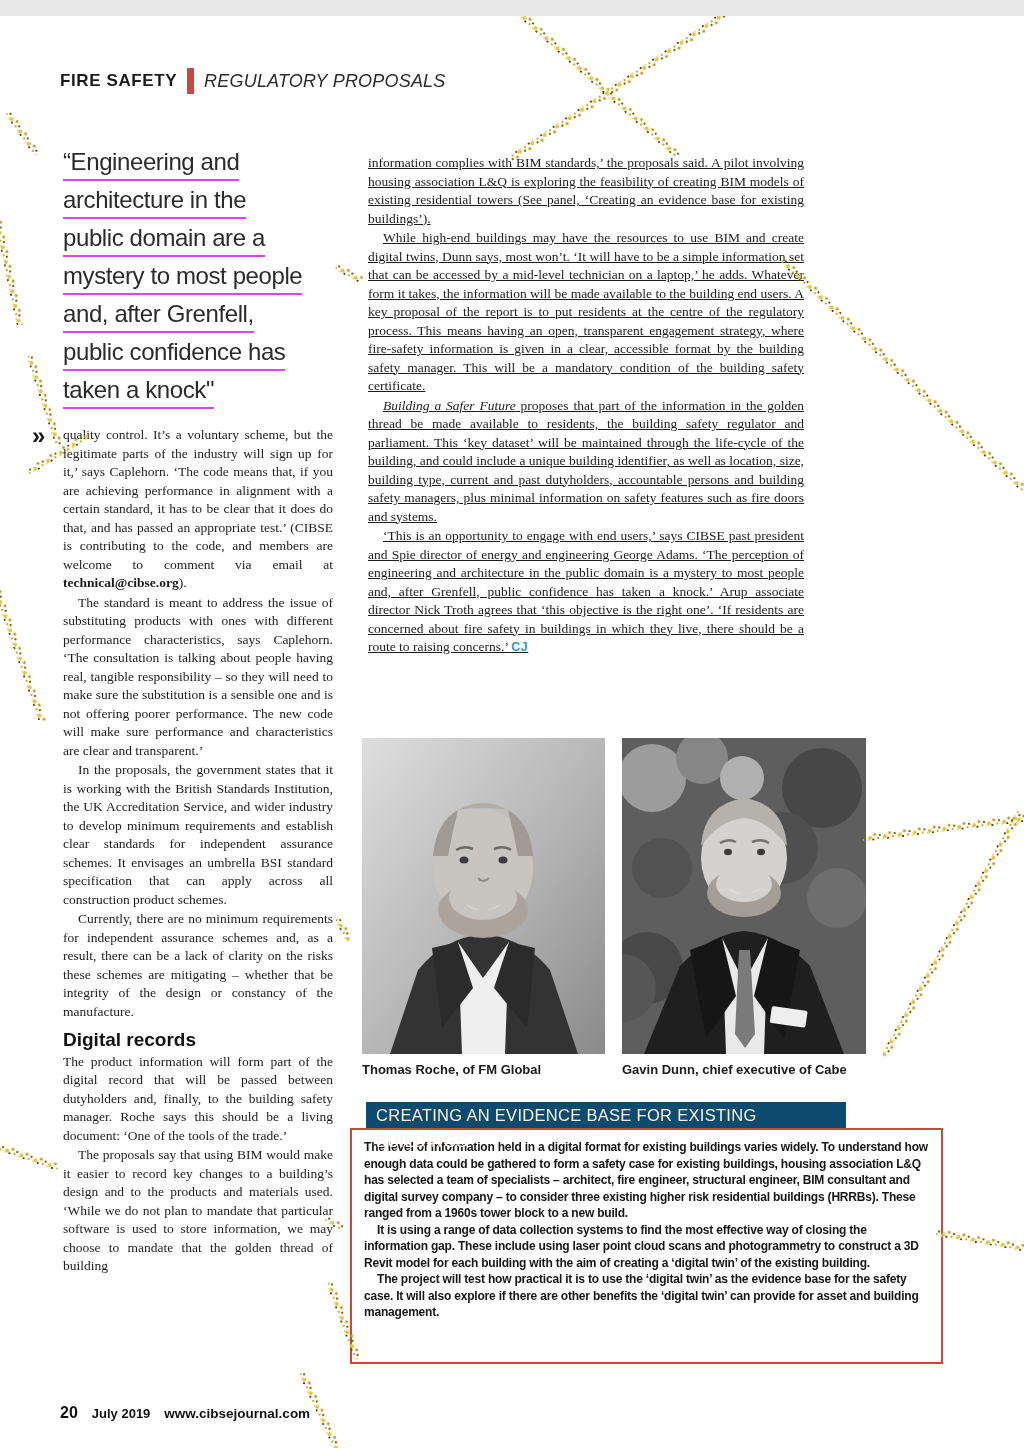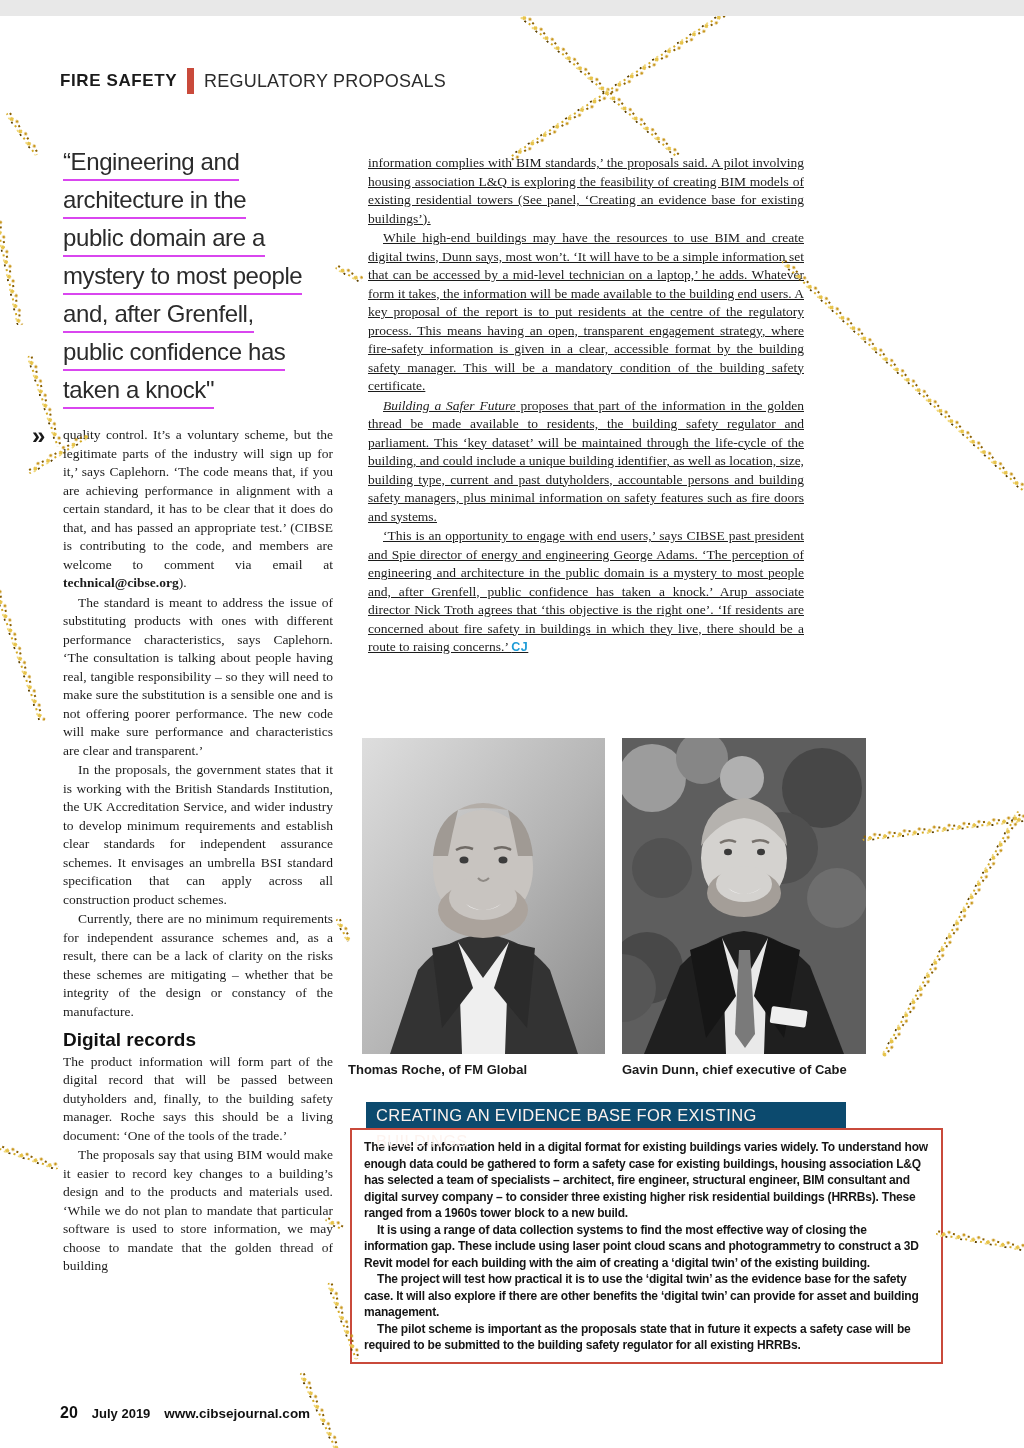--- a/index.html
+++ b/index.html
@@ -3,21 +3,21 @@
 <meta charset="utf-8">
 <style>
   html,body{margin:0;padding:0;}
   body{background:#e8e8e8;font-family:"Liberation Sans",sans-serif;}
   .page{position:relative;width:1024px;height:1448px;background:#ffffff;margin:16px auto;overflow:hidden;}
 
   
   .kicker{position:absolute;left:60px;top:52px;display:flex;align-items:center;gap:10px;}
   .kicker .section{font-weight:bold;font-size:17px;letter-spacing:.6px;color:#1a1a1a;}
   .kicker .bar{width:7px;height:26px;background:#c94a3b;}
-  .kicker .topic{font-size:18px;color:#2b2b2b;letter-spacing:.2px;}
+  .kicker .topic{font-size:18px;color:#2b2b2b;letter-spacing:.2px;font-style:italic;}
 
   
   .pullquote{position:absolute;left:63px;top:134px;width:278px;}
   .pullquote .ln{display:inline-block;font-size:24px;line-height:1;letter-spacing:-0.4px;
     color:#2b2b2b;border-bottom:2px solid #d946ef;padding-bottom:5px;margin-bottom:7px;}
 
   
   .serif{font-family:"Liberation Serif",serif;color:#1c1c1c;text-align:justify;hyphens:auto;}
   .leftcol{position:absolute;left:63px;top:410px;width:270px;font-size:13.5px;line-height:18.5px;}
   .rightcol{position:absolute;left:368px;top:138px;width:436px;font-size:13.5px;line-height:18.5px;text-decoration:underline;}
@@ -30,21 +30,21 @@
 
   .subhead{font-family:"Liberation Sans",sans-serif;font-weight:bold;font-size:19px;color:#111;
     margin:10px 0 3px 0;text-align:left;}
 
   
   .photo{position:absolute;top:722px;width:243px;height:316px;overflow:hidden;}
   .photo svg{display:block;}
   .photo1{left:362px;}
   .photo2{left:622px;width:244px;}
   .caption{position:absolute;top:1046px;font-weight:bold;font-size:13px;color:#1a1a1a;}
-  .cap1{left:348px;}
+  .cap1{left:362px;}
   .cap2{left:622px;}
 
   
   .panel-title{position:absolute;left:366px;top:1086px;width:470px;height:26px;background:#0c4a6e;
     color:#fdf3ef;font-size:16.5px;letter-spacing:.3px;line-height:26px;padding-left:10px;z-index:3;}
   .panel{position:absolute;left:350px;top:1112px;width:593px;height:236px;border:2px solid #c94a3b;
     background:#ffffff;box-sizing:border-box;padding:9px 12px 0 12px;z-index:2;}
   .panel p{margin:0;font-weight:bold;font-size:12px;line-height:16.5px;color:#161616;letter-spacing:-0.2px;}
   .panel p.ind{text-indent:13px;}
 
@@ -165,21 +165,20 @@
   </div>
 
   <div class="caption cap1">Thomas Roche, of FM Global</div>
   <div class="caption cap2">Gavin Dunn, chief executive of Cabe</div>
 
   <div class="panel-title">CREATING AN EVIDENCE BASE FOR EXISTING BUILDINGS</div>
   <div class="panel">
     <p>The level of information held in a digital format for existing buildings varies widely. To understand how enough data could be gathered to form a safety case for existing buildings, housing association L&amp;Q has selected a team of specialists – architect, fire engineer, structural engineer, BIM consultant and digital survey company – to consider three existing higher risk residential buildings (HRRBs). These ranged from a 1960s tower block to a new build.</p>
     <p class="ind">It is using a range of data collection systems to find the most effective way of closing the information gap. These include using laser point cloud scans and photogrammetry to construct a 3D Revit model for each building with the aim of creating a ‘digital twin’ of the existing building.</p>
     <p class="ind">The project will test how practical it is to use the ‘digital twin’ as the evidence base for the safety case. It will also explore if there are other benefits the ‘digital twin’ can provide for asset and building management.</p>
-    <p class="ind">The pilot scheme is important as the proposals state that in future it expects a safety case will be required to be submitted to the building safety regulator for all existing HRRBs.</p>
   </div>
 
   <div class="footer">
     <span class="pageno">20</span>
     <span class="issue">July 2019</span>
     <span class="site">www.cibsejournal.com</span>
   </div>
 
   <div class="glitter" style="left:519px;top:-8px;width:215px;transform:rotate(42deg);"></div>
   <div class="glitter" style="left:726px;top:-6px;width:260px;transform:rotate(146deg);"></div>

